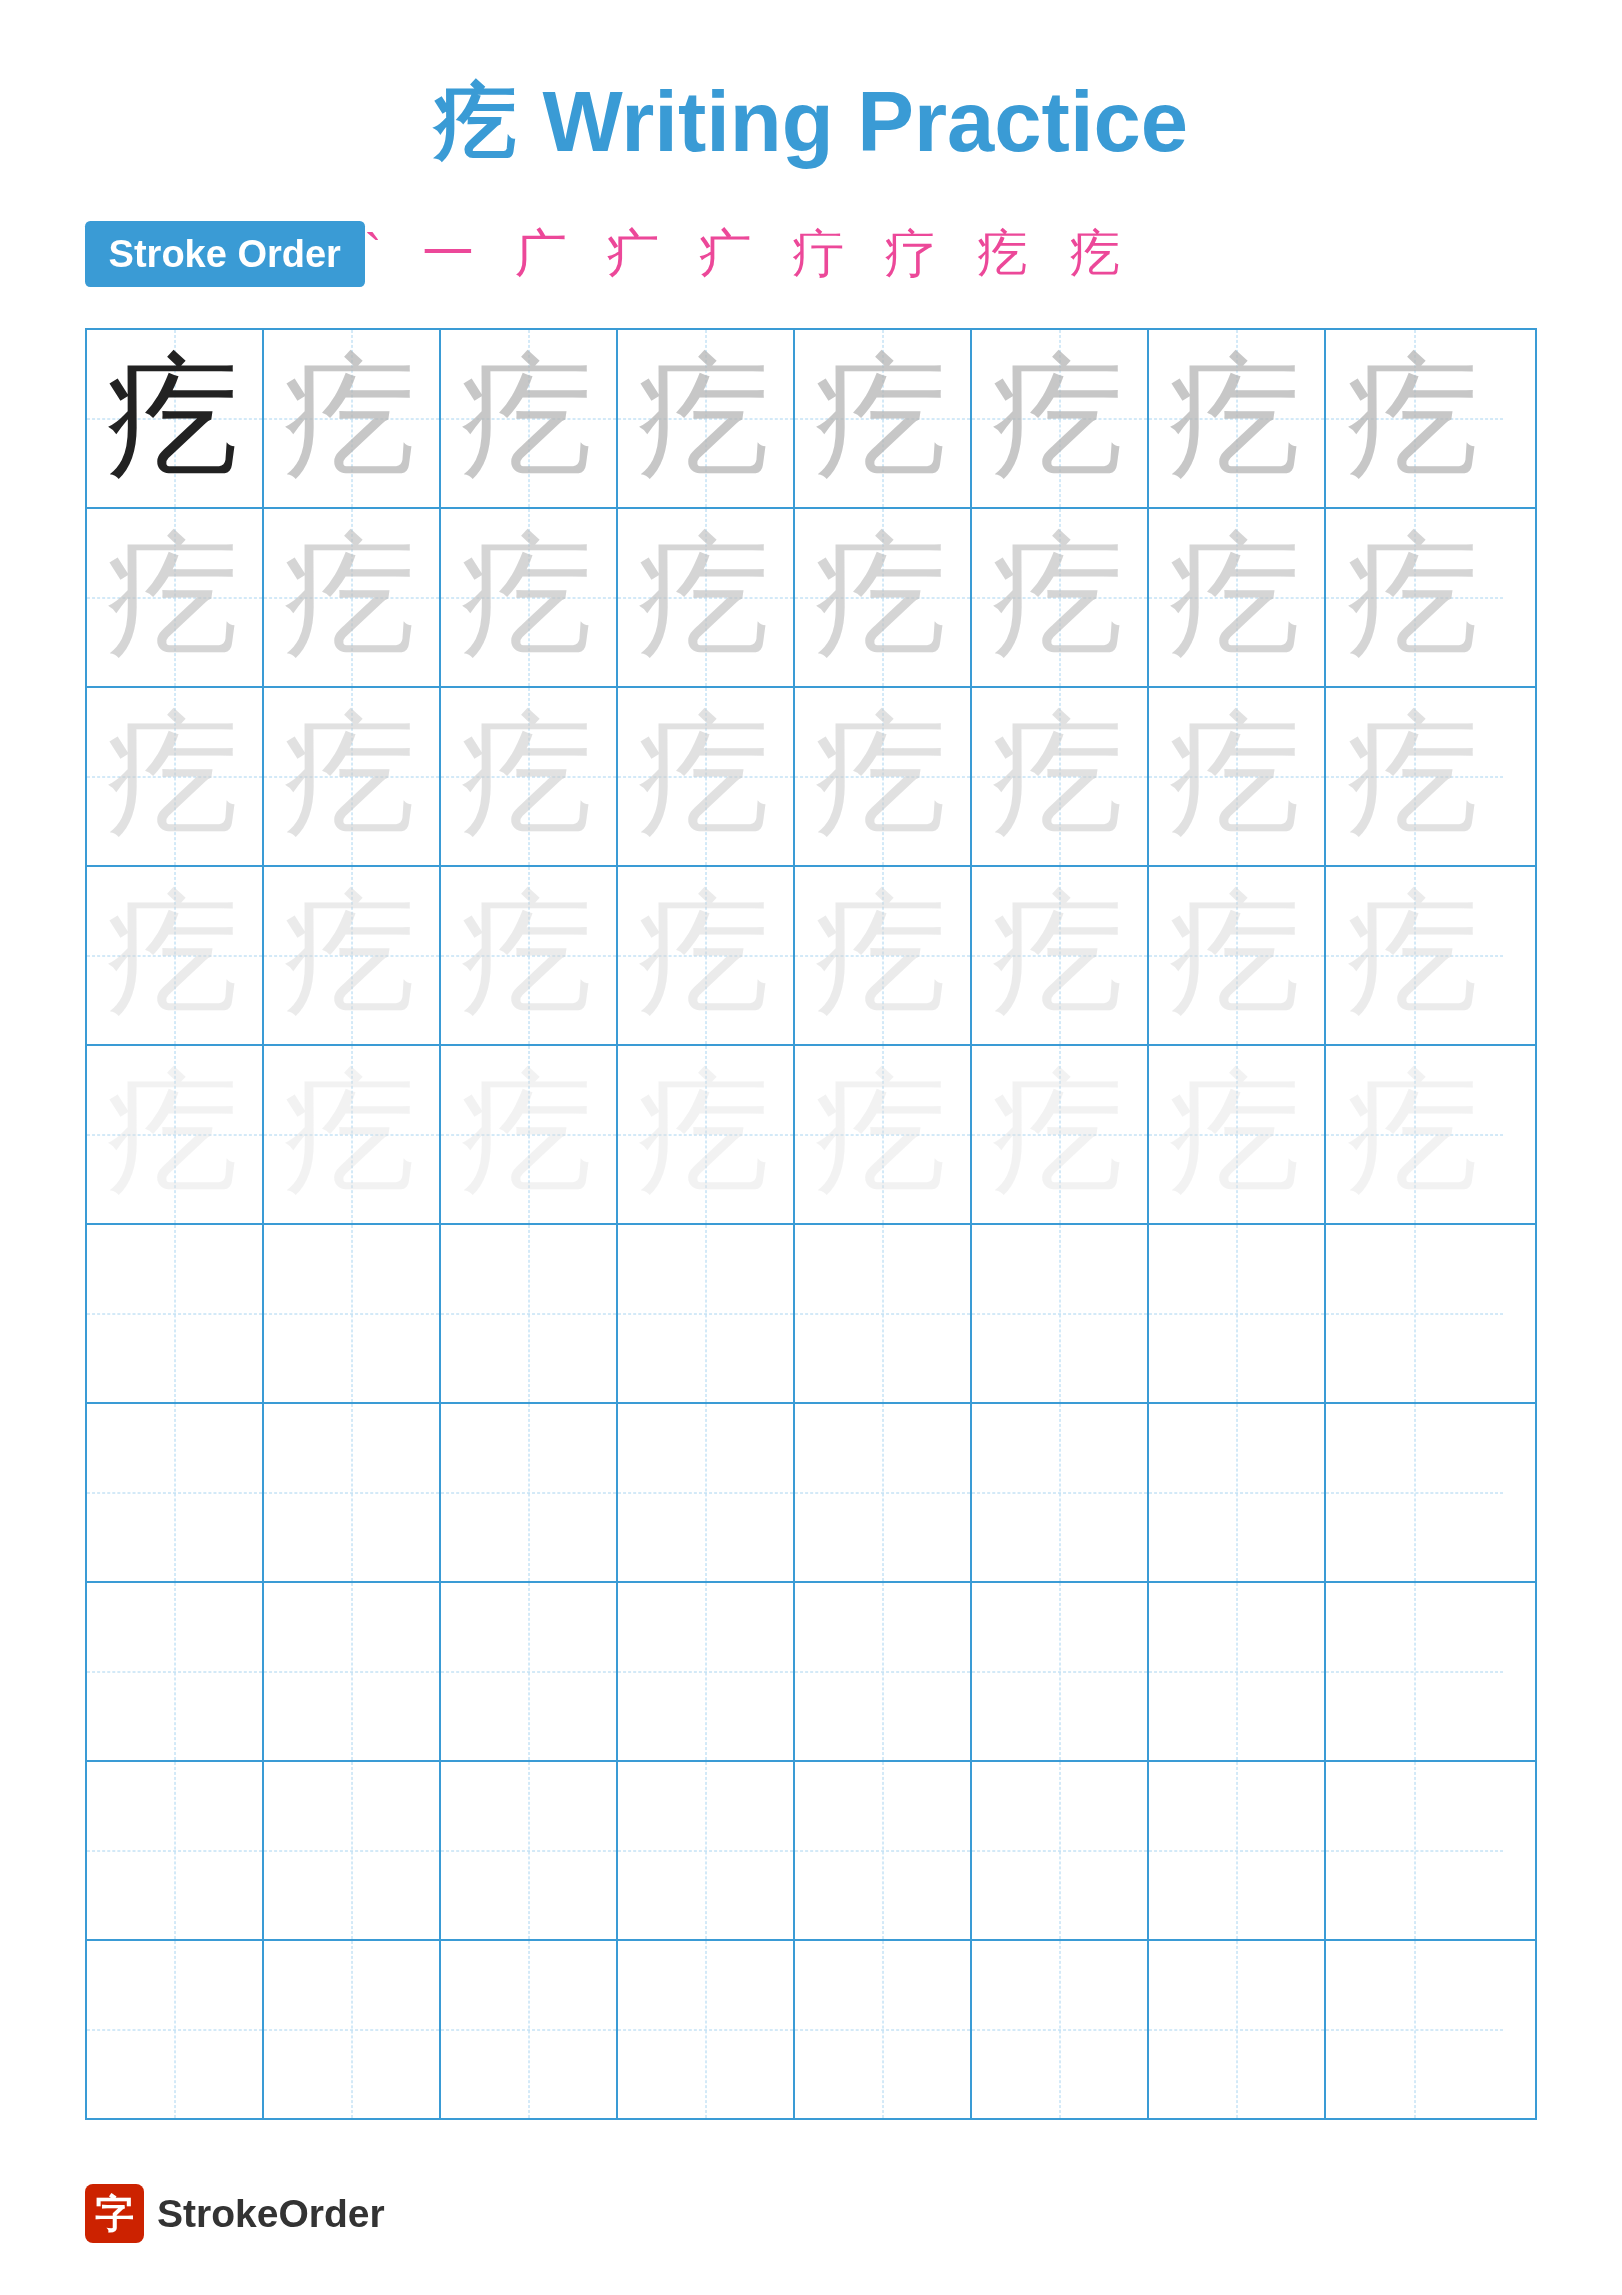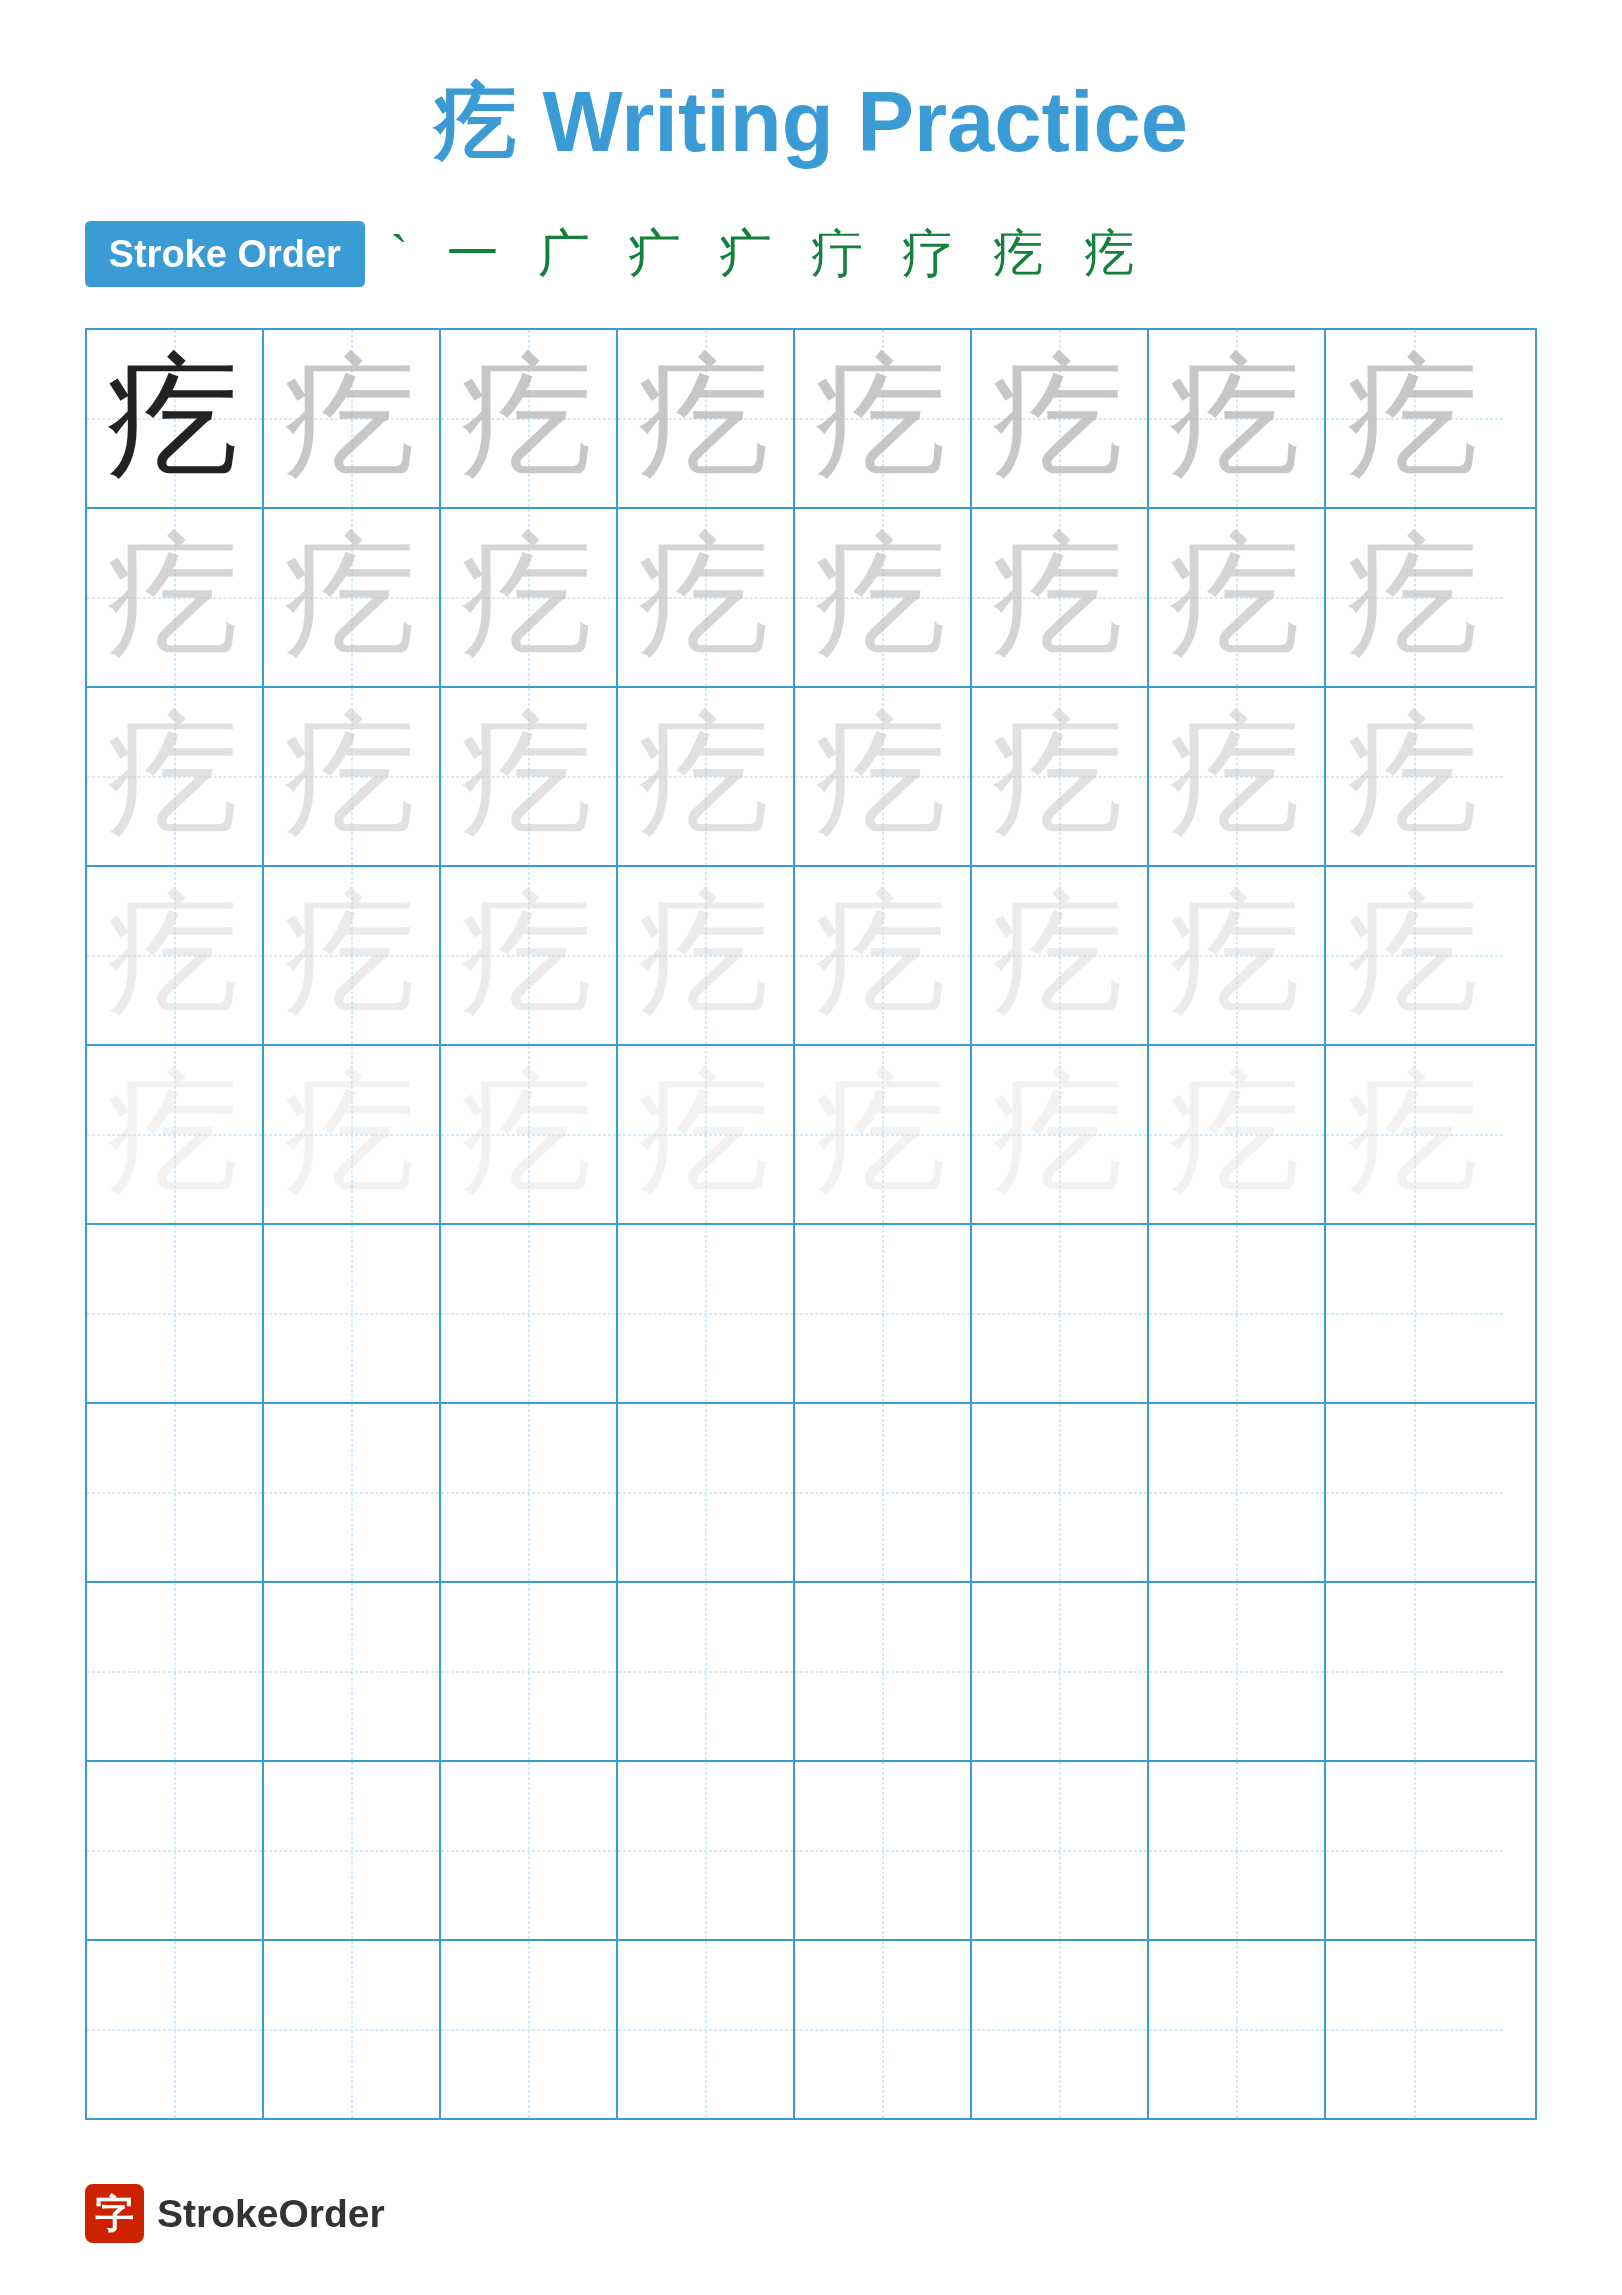--- a/index.html
+++ b/index.html
@@ -19,38 +19,37 @@
       font-size: 85px;
       font-weight: bold;
       color: #3a9bd5;
     }
 
     .stroke-order-section {
       display: flex;
       align-items: center;
       padding-left: 85px;
       margin-bottom: 39px;
-      gap: 26px;
     }
 
     .stroke-order-badge {
       background: #3a9bd5;
       color: white;
       font-size: 38px;
       font-weight: bold;
       padding: 11.8px 23.6px;
       border-radius: 5.2px;
       white-space: nowrap;
     }
 
     .stroke-order-chars {
       font-size: 52px;
-      color: #15803d;
+      color: #ec4899;
       letter-spacing: 13px;
-      font-family: Liberation Serif, serif;
+      font-family: Liberation Sans, sans-serif;
     }
 
     
     .grid-container {
       margin: 0 85px;
       border: 2px solid #3a9bd5;
     }
 
     .grid-row {
       display: flex;

